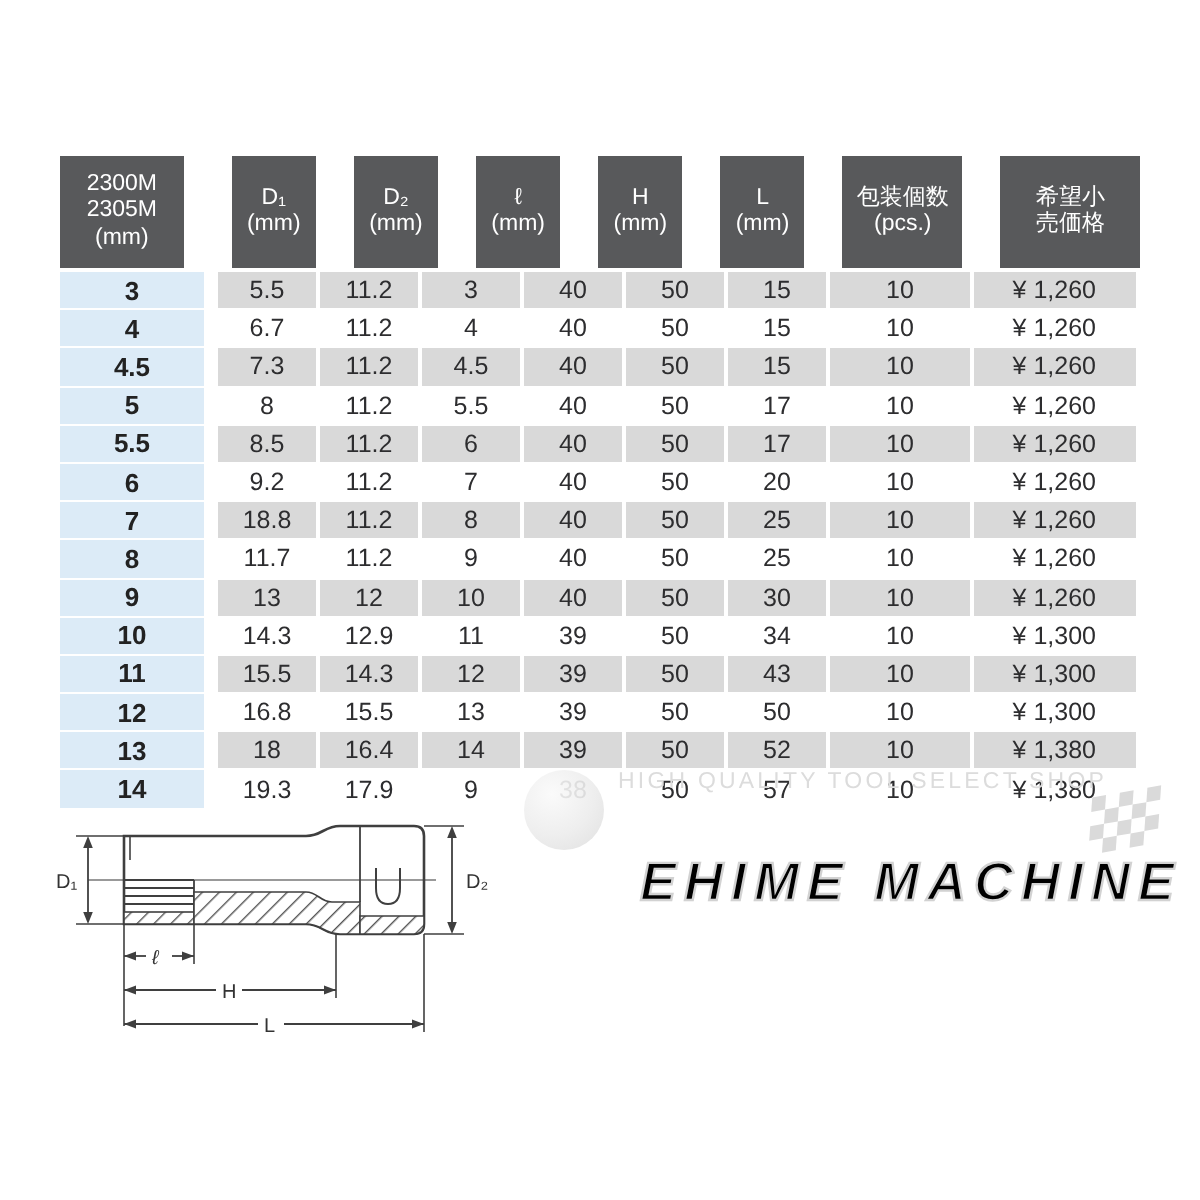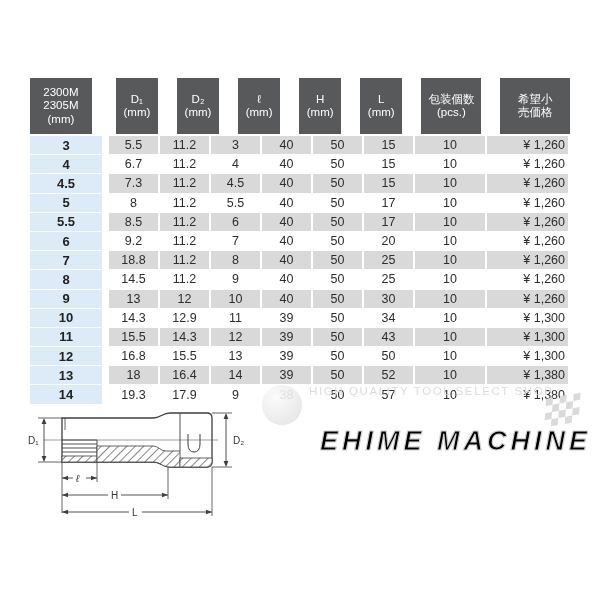--- a/index.html
+++ b/index.html
@@ -21,21 +21,21 @@
     display:flex;align-items:center;justify-content:center;
     font-size:12.5px;color:#2d2d2f;background:#ffffff;box-sizing:border-box;
   }
   .trow.striped .tcell{background:#d9d9d9;}
   .spec-table .trow .c0{background:#dcebf7;font-weight:700;font-size:13px;color:#222;}
   .c0{width:72px;}
   .c1{width:49px;margin-left:7px;}
   .c2,.c3,.c4,.c5,.c6{width:49px;margin-left:2px;}
   .c7{width:70px;margin-left:2px;align-items:center;}
   .c8{width:81px;margin-left:2px;}
-  .tcell.c8{justify-content:flex-end;padding-right:3px;}
+  .tcell.c8{justify-content:flex-end;padding-right:20px;}
   
   .diagram{position:absolute;left:28px;top:400px;width:220px;height:128px;}
   .diagram svg{display:block;}
   .dim-label{font-size:10px;fill:#333;}
   
   .watermark{position:absolute;left:0;top:0;width:600px;height:600px;pointer-events:none;z-index:5;text-align:right;}
   .wm-sphere{
     position:absolute;left:262px;top:385px;width:40px;height:40px;border-radius:50%;
     background:radial-gradient(circle at 35% 30%, #fafafa 0%, #ececec 55%, #dcdcdc 100%);
     opacity:.9;
@@ -163,21 +163,21 @@
         <div class="tcell c2">11.2</div>
         <div class="tcell c3">8</div>
         <div class="tcell c4">40</div>
         <div class="tcell c5">50</div>
         <div class="tcell c6">25</div>
         <div class="tcell c7">10</div>
         <div class="tcell c8">¥ 1,260</div>
       </div>
       <div class="trow">
         <div class="tcell c0">8</div>
-        <div class="tcell c1">14.5</div>
+        <div class="tcell c1">11.7</div>
         <div class="tcell c2">11.2</div>
         <div class="tcell c3">9</div>
         <div class="tcell c4">40</div>
         <div class="tcell c5">50</div>
         <div class="tcell c6">25</div>
         <div class="tcell c7">10</div>
         <div class="tcell c8">¥ 1,260</div>
       </div>
       <div class="trow striped">
         <div class="tcell c0">9</div>

